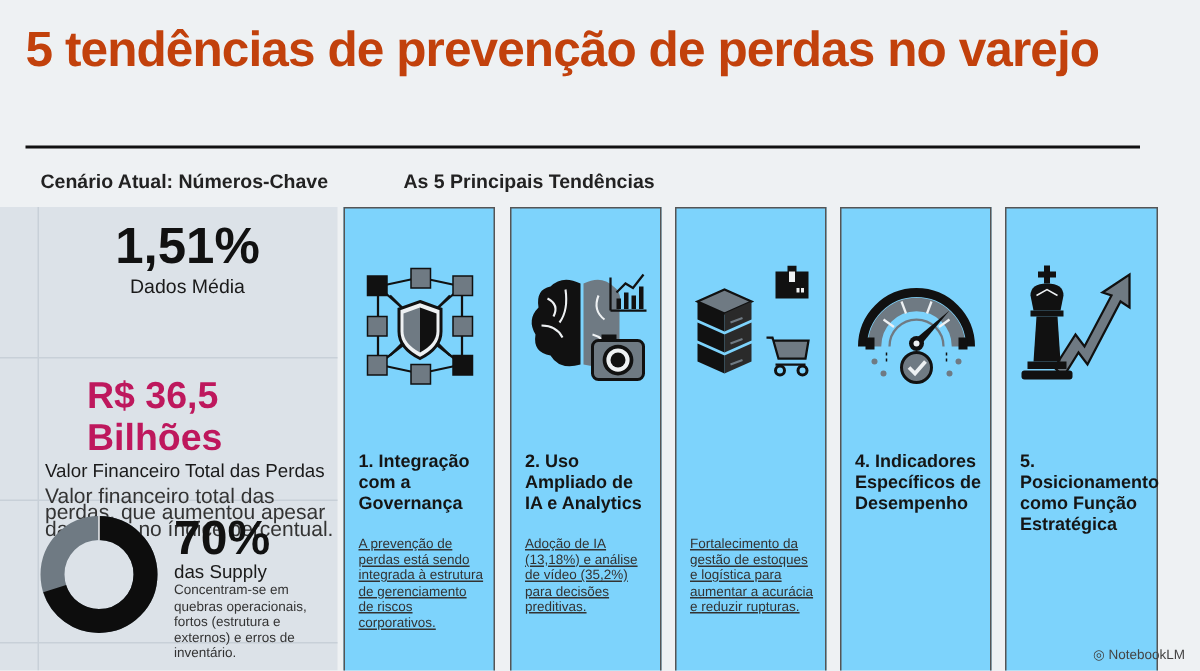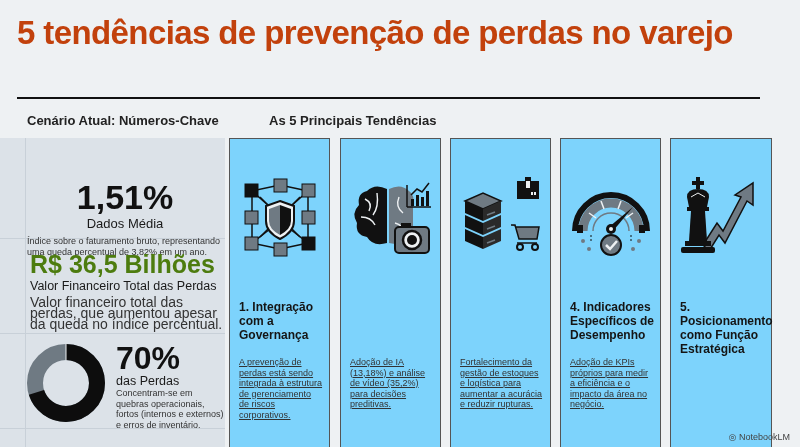--- a/index.html
+++ b/index.html
@@ -26,27 +26,27 @@
     position: absolute; left: 25px; top: 138px; width: 1px; height: 309px; background: #c8d0d8;
   }
   .section-head {
     position: absolute; top: 113px; font-size: 13px; font-weight: 700; color: #222;
   }
   .h-left { left: 27px; }
   .h-right { left: 240px; margin-left: 29px; }
   .hsep { position: absolute; left: 0; width: 225px; height: 1px; background: #c8d0d8; }
 
   .stat { position: absolute; left: 27px; width: 196px; text-align: center; }
-  .stat1 { top: 146px; margin-top: 33px; }
+  .stat1 { top: 146px; }
   .stat1 .big { font-size: 34px; font-weight: 700; line-height: 36px; color: #111; }
   .stat1 .sub { font-size: 13px; font-weight: 500; margin-top: 1px; }
   .stat1 .desc { font-size: 9px; color: #333; text-align: left; margin-top: 5px; line-height: 11px; }
 
   .stat2 { top: 250px; text-align: left; left: 30px; }
-  .stat2 .big { font-size: 25px; font-weight: 700; line-height: 28px; color: #4d7c0f; }
+  .stat2 .big { font-size: 25px; font-weight: 700; line-height: 28px; color: #be185d; margin-left: 28px; }
   .stat2 .sub { font-size: 12.5px; font-weight: 500; margin-top: 1px; }
   .stat2 .desc { font-size: 14px; color: #333; margin-top: 4px; line-height: 11px; }
 
   .donut { position: absolute; left: 26px; top: 343px; width: 80px; height: 80px; }
   .stat3 { position: absolute; left: 116px; top: 342px; width: 110px; }
   .stat3 .big { font-size: 32px; font-weight: 700; line-height: 32px; color: #111; }
   .stat3 .sub { font-size: 12.5px; font-weight: 500; line-height: 14px; }
   .stat3 .desc { font-size: 9px; color: #333; line-height: 10.5px; }
 
   .card {
@@ -77,39 +77,38 @@
 
 <div class="left-bg"></div>
 <div class="left-inner-line"></div>
 <div class="hsep" style="top:238px"></div>
 <div class="hsep" style="top:333px"></div>
 <div class="hsep" style="top:428px"></div>
 
 <div class="stat stat1">
   <div class="big">1,51%</div>
   <div class="sub">Dados Média</div>
-  <div class="desc">Índice sobre o faturamento bruto, representando uma queda percentual de 3,82% em um ano.</div>
 </div>
 
 <div class="stat stat2">
   <div class="big">R$ 36,5 Bilhões</div>
   <div class="sub">Valor Financeiro Total das Perdas</div>
   <div class="desc">Valor financeiro total das perdas, que aumentou apesar da queda no índice percentual.</div>
 </div>
 
 <svg class="donut" viewBox="0 0 80 80">
   <circle cx="40" cy="40" r="31" fill="none" stroke="#6f7a83" stroke-width="16"></circle>
   <circle cx="40" cy="40" r="31" fill="none" stroke="#0d0d0d" stroke-width="16" stroke-dasharray="136.3 194.8" transform="rotate(-90 40 40)"></circle>
   <line x1="40" y1="1" x2="40" y2="17" stroke="#eef1f3" stroke-width="1"></line>
 </svg>
 
 <div class="stat3">
   <div class="big">70%</div>
-  <div class="sub">das Perdas</div>
-  <div class="desc">Concentram-se em quebras operacionais, fortos (internos e externos) e erros de inventário.</div>
+  <div class="sub">das Supply</div>
+  <div class="desc">Concentram-se em quebras operacionais, fortos (estrutura e externos) e erros de inventário.</div>
 </div>
 
 <div class="card" style="left:229px">
   <div class="icon">
     <svg width="80" height="80" viewBox="0 0 80 80">
       <g stroke="#111" stroke-width="1.5">
         <line x1="12" y1="14" x2="40" y2="8"></line>
           <line x1="40" y1="8" x2="68" y2="14"></line>
         <line x1="12" y1="14" x2="12" y2="40"></line>
           <line x1="68" y1="14" x2="68" y2="40"></line>
@@ -159,20 +158,21 @@
         <rect x="67" y="18" width="3" height="11" fill="#111"></rect>
       <rect x="72" y="20" width="3" height="9" fill="#111"></rect>
         <rect x="77" y="14" width="3" height="15" fill="#111"></rect>
       <polyline points="62,18 68,12 73,15 80,6" stroke="#111" stroke-width="1.5" fill="none"></polyline>
       <rect x="46" y="50" width="34" height="26" rx="4" fill="#6f7a83" stroke="#111" stroke-width="2"></rect>
       <rect x="52" y="46" width="10" height="5" fill="#111"></rect>
       <circle cx="63" cy="63" r="9" fill="#eef1f3" stroke="#111" stroke-width="2.5"></circle>
       <circle cx="63" cy="63" r="5" fill="#111"></circle>
     </svg>
   </div>
+  <div class="ctitle"><span>2.</span> <span>Uso Ampliado de IA e Analytics</span></div>
   <div class="cdesc">Adoção de IA (13,18%) e análise de vídeo (35,2%) para decisões preditivas.</div>
 </div>
 
 <div class="card" style="left:450px">
   <div class="icon">
     <svg width="84" height="80" viewBox="0 0 84 80">
       <path d="M6 24 L24 16 L42 24 L24 32 Z" fill="#6f7a83" stroke="#111" stroke-width="1.5"></path>
       <path d="M6 24 L24 32 L24 44 L6 36 Z" fill="#111"></path>
       <path d="M42 24 L24 32 L24 44 L42 36 Z" fill="#2a2a2a"></path>
       <path d="M6 38 L24 46 L24 58 L6 50 Z" fill="#111"></path>
@@ -219,21 +219,20 @@
       <polyline points="37,68 41,72 48,64" fill="none" stroke="#eef1f3" stroke-width="2.5"></polyline>
       <circle cx="14" cy="64" r="2" fill="#6f7a83"></circle>
         <circle cx="20" cy="72" r="2" fill="#6f7a83"></circle>
       <circle cx="70" cy="64" r="2" fill="#6f7a83"></circle>
         <circle cx="64" cy="72" r="2" fill="#6f7a83"></circle>
       <line x1="22" y1="58" x2="22" y2="66" stroke="#111" stroke-width="1" stroke-dasharray="2 2"></line>
       <line x1="62" y1="58" x2="62" y2="66" stroke="#111" stroke-width="1" stroke-dasharray="2 2"></line>
     </svg>
   </div>
   <div class="ctitle"><span>4.</span> <span>Indicadores Específicos de Desempenho</span></div>
-  <div class="cdesc">Adoção de KPIs próprios para medir a eficiência e o impacto da área no negócio.</div>
 </div>
 
 <div class="card" style="left:670px; width:102px">
   <div class="icon">
     <svg width="84" height="84" viewBox="0 0 84 84">
       <path d="M24 70 L38 48 L44 56 L62 22 L56 20 L74 8 L74 30 L68 26 L46 68 L40 60 L30 76 Z" fill="#6f7a83" stroke="#111" stroke-width="1.5"></path>
       <rect x="17" y="2" width="4" height="12" fill="#111"></rect>
       <rect x="13" y="6" width="12" height="4" fill="#111"></rect>
       <path d="M8 22 Q8 14 19 14 Q30 14 30 22 L28 32 L10 32 Z" fill="#111"></path>
       <rect x="8" y="32" width="22" height="4" fill="#111"></rect>

